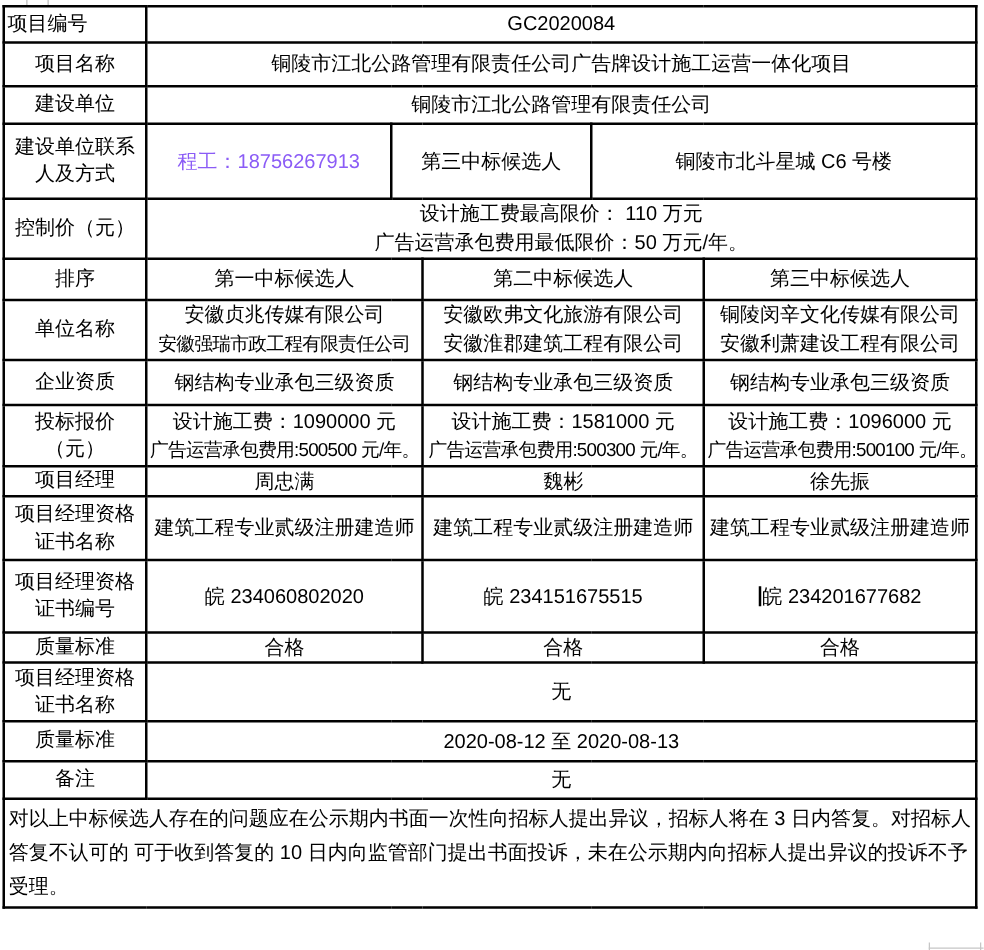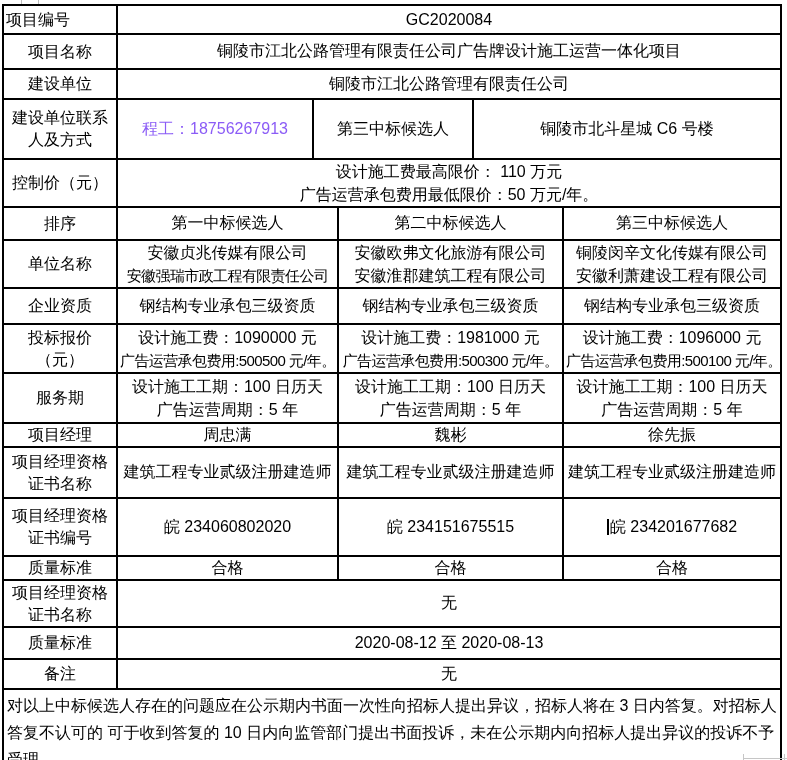--- a/index.html
+++ b/index.html
@@ -113,44 +113,29 @@
     <td>钢结构专业承包三级资质</td>
   </tr>
 
   <tr style="height:49px">
     <td class="label">投标报价（元）</td>
     <td colspan="2" class="two-line">
       <div>设计施工费：1090000 元</div>
       <div class="tight">广告运营承包费用:500500 元/年。</div>
     </td>
     <td colspan="2" class="two-line">
-      <div>设计施工费：1981000 元</div>
+      <div>设计施工费：1581000 元</div>
       <div class="tight">广告运营承包费用:500300 元/年。</div>
     </td>
     <td class="two-line">
       <div>设计施工费：1096000 元</div>
       <div class="tight">广告运营承包费用:500100 元/年。</div>
     </td>
   </tr>
 
-  <tr style="height:50px">
-    <td class="label">服务期</td>
-    <td colspan="2" class="two-line">
-      <div>设计施工工期：100 日历天</div>
-      <div>广告运营周期：5 年</div>
-    </td>
-    <td colspan="2" class="two-line">
-      <div>设计施工工期：100 日历天</div>
-      <div>广告运营周期：5 年</div>
-    </td>
-    <td class="two-line">
-      <div>设计施工工期：100 日历天</div>
-      <div>广告运营周期：5 年</div>
-    </td>
-  </tr>
 
   <tr style="height:21px">
     <td class="label">项目经理</td>
     <td colspan="2">周忠满</td>
     <td colspan="2">魏彬</td>
     <td>徐先振</td>
   </tr>
 
   <tr style="height:51px">
     <td class="label">项目经理资格证书名称</td>

